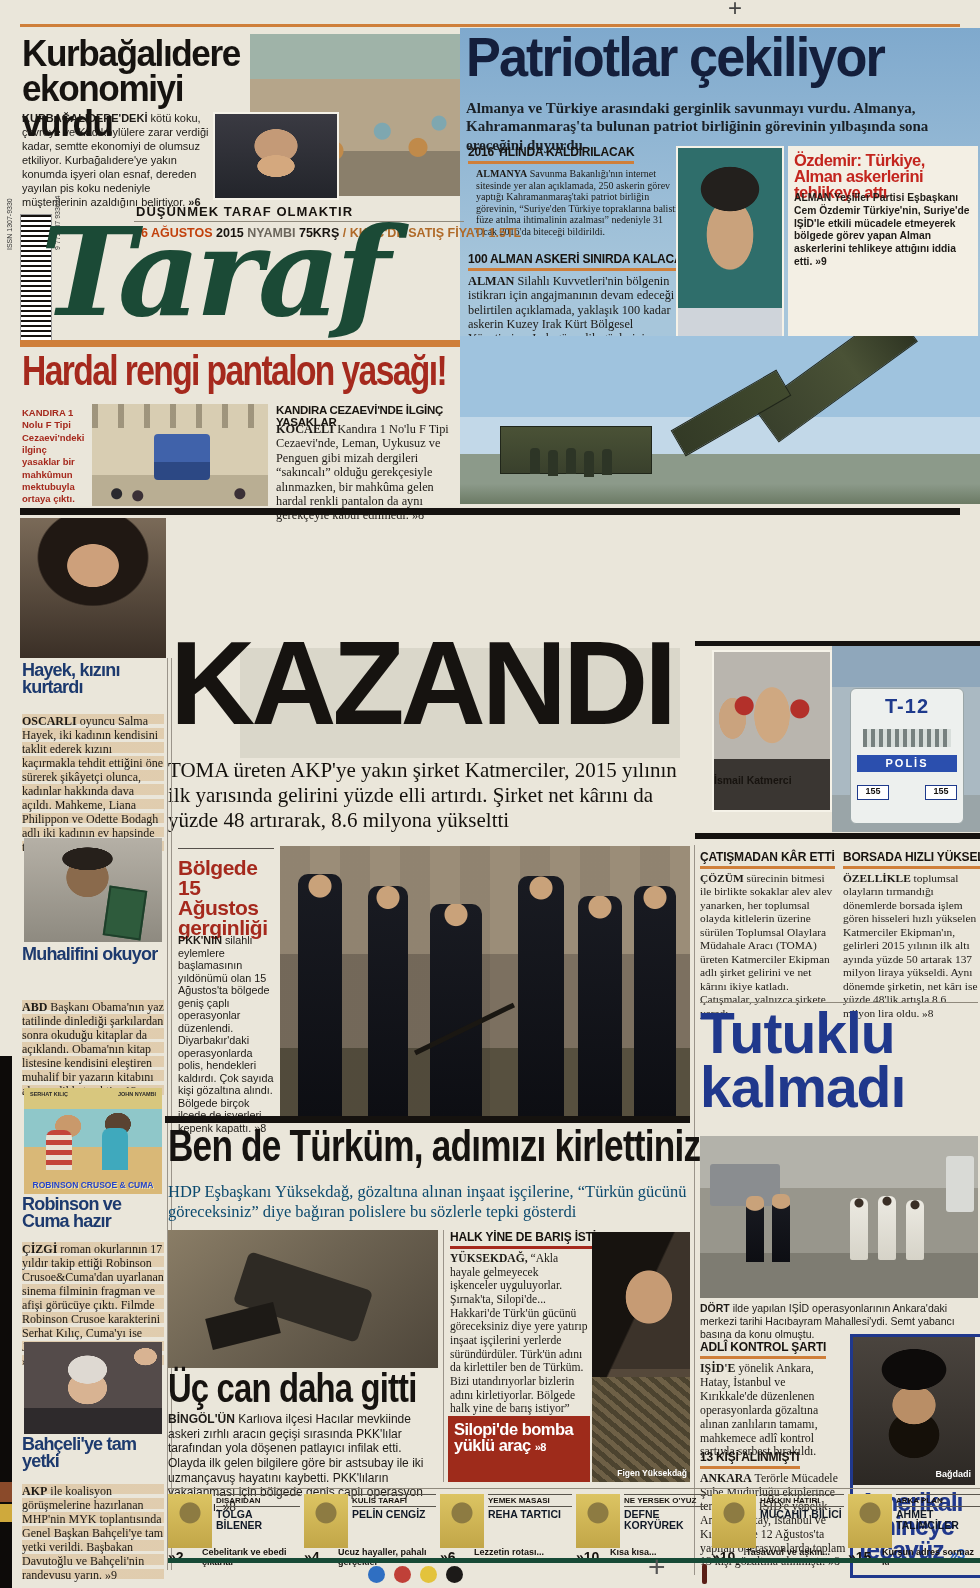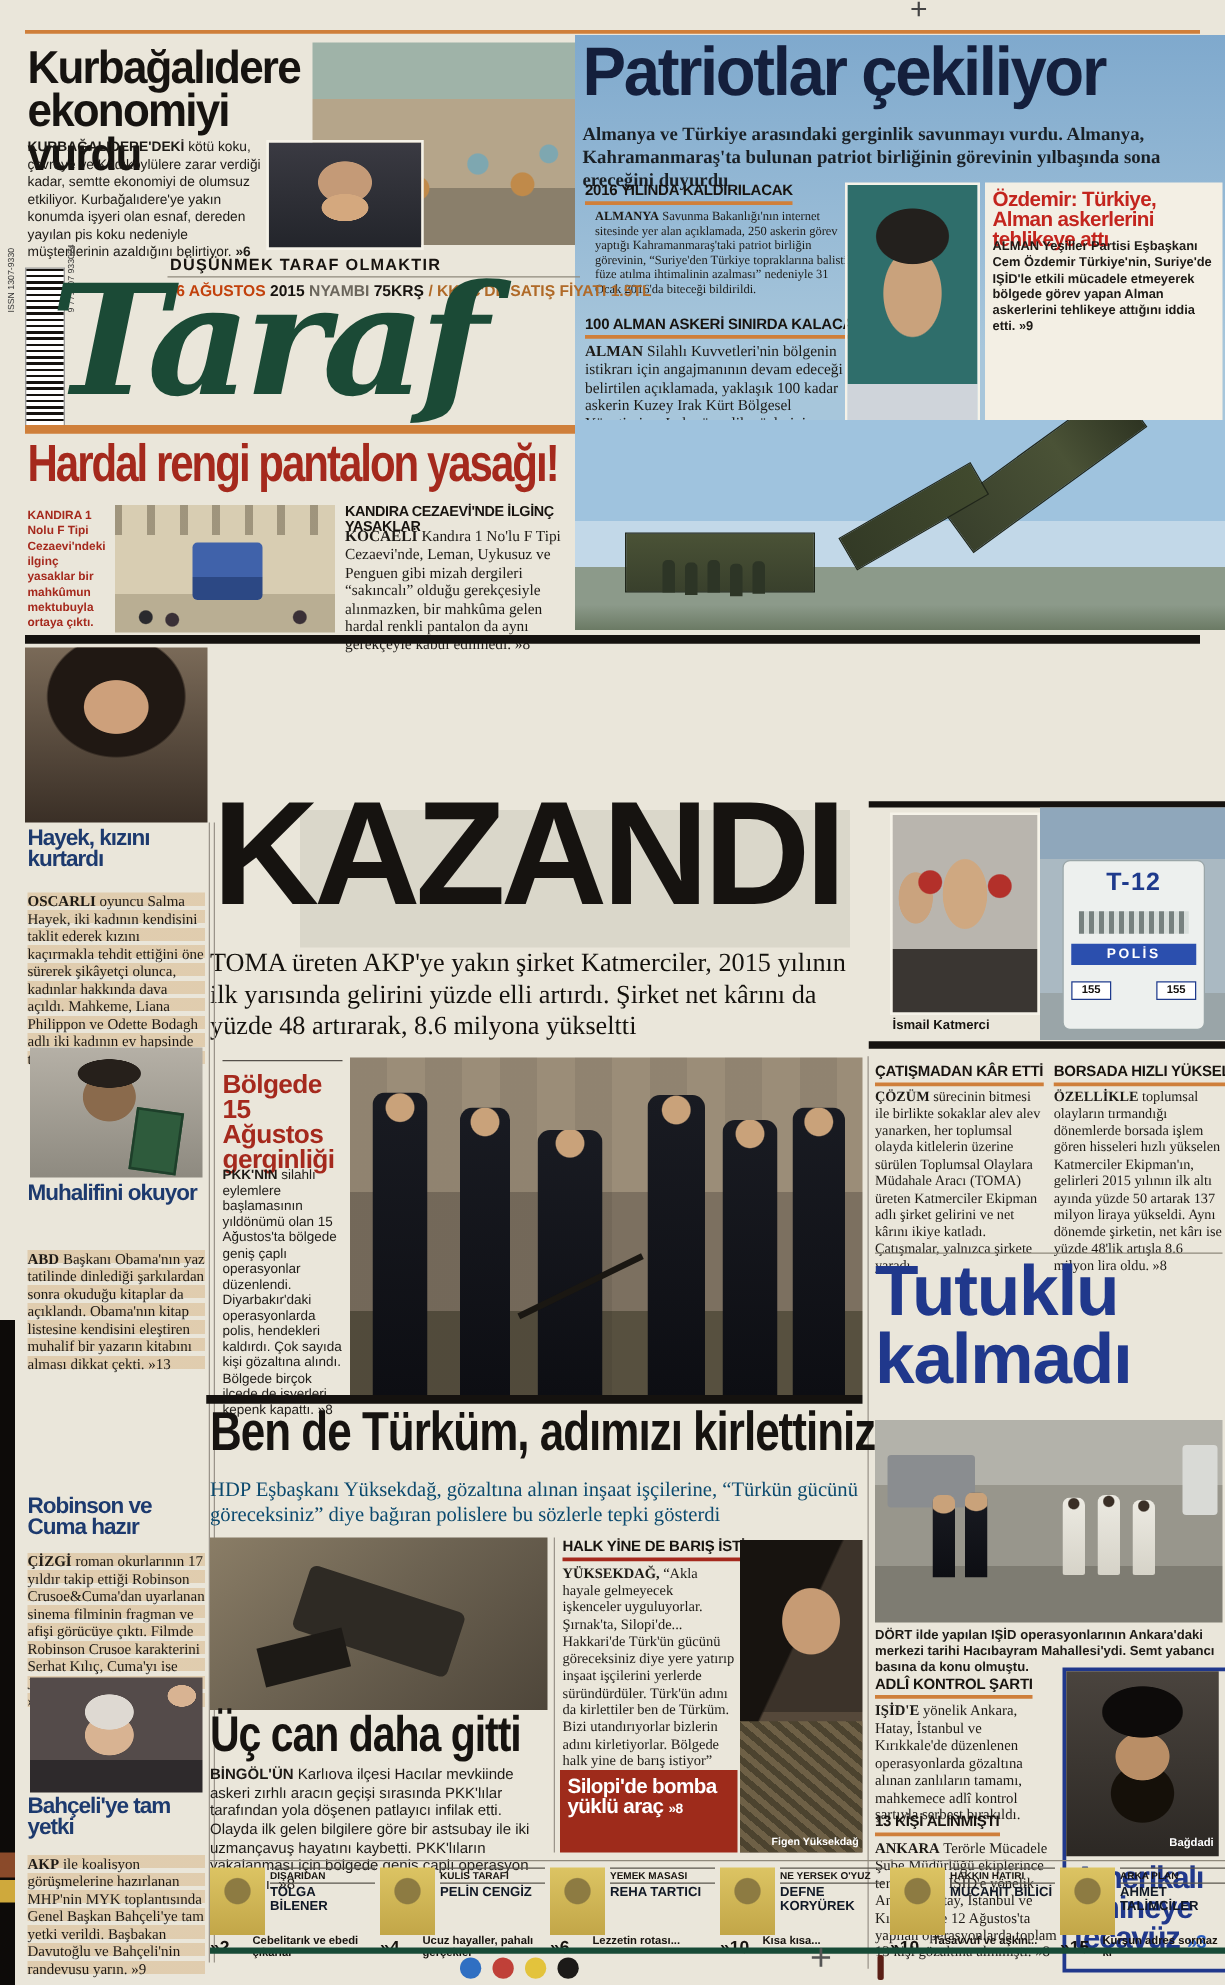--- a/index.html
+++ b/index.html
@@ -118,21 +118,21 @@
   <div class="abs" style="left:240px;top:648px;width:440px;height:110px;background:rgba(110,104,92,.12);"></div>
   <div class="mega" style="left:170px;top:630px;font-size:118px;">KAZANDI</div>
 
   <div class="bar" style="left:695px;top:641px;width:285px;height:5px;"></div>
   <div class="photo" style="left:712px;top:650px;width:116px;height:158px;border:2px solid #f5f2e8;background:
        radial-gradient(circle at 26% 34%,#b3302a 0 9px,rgba(0,0,0,0) 10px),
        radial-gradient(circle at 74% 36%,#b3302a 0 9px,rgba(0,0,0,0) 10px),
        radial-gradient(ellipse 26% 30% at 50% 40%,#cfa881 0 58%,rgba(0,0,0,0) 60%),
        radial-gradient(ellipse 20% 22% at 16% 42%,#caa37e 0 58%,rgba(0,0,0,0) 60%),
        linear-gradient(#b9b5ae 0 68%,#3a3632 68%);"></div>
-  <div class="capt" style="left:714px;top:814px;font-size:10.5px;color:#17130f;">İsmail Katmerci</div>
+  <div class="capt" style="left:714px;top:774px;font-size:10.5px;color:#17130f;">İsmail Katmerci</div>
   <div class="photo" style="left:832px;top:646px;width:148px;height:186px;background:linear-gradient(#8fa7bb 0 22%,#aab9c2 22% 80%,#9aa5a8 80%);">
     <div style="position:absolute;left:18px;top:42px;width:112px;height:134px;background:#edf0ee;border:1px solid #9aa6a8;border-radius:6px;">
       <div style="position:absolute;left:0;top:6px;width:100%;text-align:center;font-weight:bold;font-size:20px;color:#1e3a8c;letter-spacing:1px;">T-12</div>
       <div style="position:absolute;left:12px;top:40px;width:88px;height:18px;background:repeating-linear-gradient(90deg,#77817f 0 4px,#d8dedb 4px 8px);"></div>
       <div style="position:absolute;left:6px;top:66px;width:100px;height:17px;background:#2b4fae;color:#fff;font-weight:bold;font-size:11px;text-align:center;letter-spacing:2px;line-height:17px;">POLİS</div>
       <div style="position:absolute;left:6px;top:96px;width:30px;height:13px;background:#fff;border:1px solid #1e3a8c;font-size:9px;font-weight:bold;text-align:center;color:#14110e;">155</div>
       <div style="position:absolute;right:6px;top:96px;width:30px;height:13px;background:#fff;border:1px solid #1e3a8c;font-size:9px;font-weight:bold;text-align:center;color:#14110e;">155</div>
     </div>
   </div>
   <div class="bar" style="left:695px;top:833px;width:285px;height:6px;"></div>
@@ -147,20 +147,30 @@
 
   <div class="photo" style="left:24px;top:838px;width:138px;height:104px;background:
        radial-gradient(ellipse 30% 18% at 46% 20%,#26201b 0 60%,rgba(0,0,0,0) 62%),
        radial-gradient(ellipse 26% 32% at 46% 38%,#8a6a4c 0 58%,rgba(0,0,0,0) 60%),
        linear-gradient(#b5b0a6,#8e8a80);">
     <div style="position:absolute;right:18px;bottom:4px;width:34px;height:46px;background:#2e5b3c;border:2px solid #1e3f2a;transform:rotate(8deg);"></div>
   </div>
   <div class="navyh" style="left:22px;top:946px;width:142px;">Muhalifini okuyor</div>
   <div class="abs serif body12 stripes" style="left:22px;top:1000px;width:142px;"><b>ABD</b> <span>Başkanı Obama'nın yaz tatilinde dinlediği şarkılardan sonra okuduğu kitaplar da açıklandı. Obama'nın kitap listesine kendisini eleştiren muhalif bir yazarın kitabını alması dikkat çekti. »13</span></div>
 
+  <div class="photo" style="left:24px;top:1088px;width:138px;height:106px;background:
+       radial-gradient(ellipse 16% 18% at 32% 36%,#c9996b 0 58%,rgba(0,0,0,0) 60%),
+       radial-gradient(ellipse 16% 18% at 68% 34%,#5a4331 0 58%,rgba(0,0,0,0) 60%),
+       linear-gradient(#d8c77e 0 20%,#8fc7c9 20% 56%,#d9b877 56%);">
+    <div style="position:absolute;left:6px;top:3px;font-size:5.5px;font-weight:bold;color:#2a2a2a;">SERHAT KILIÇ</div>
+    <div style="position:absolute;right:6px;top:3px;font-size:5.5px;font-weight:bold;color:#2a2a2a;">JOHN NYAMBI</div>
+    <div style="position:absolute;left:22px;top:42px;width:26px;height:40px;background:repeating-linear-gradient(180deg,#c4453a 0 5px,#e8e2d4 5px 10px);border-radius:8px 8px 0 0;"></div>
+    <div style="position:absolute;left:78px;top:40px;width:26px;height:42px;background:#3fa9bd;border-radius:8px 8px 0 0;"></div>
+    <div style="position:absolute;left:0;bottom:4px;width:100%;text-align:center;font-size:8.5px;font-weight:bold;color:#2643c9;text-shadow:1px 1px 0 #f0e6b0;">ROBINSON CRUSOE &amp; CUMA</div>
+  </div>
   <div class="navyh" style="left:22px;top:1196px;width:142px;">Robinson ve Cuma hazır</div>
   <div class="abs serif body12 stripes" style="left:22px;top:1242px;width:142px;"><b>ÇİZGİ</b> <span>roman okurlarının 17 yıldır takip ettiği Robinson Crusoe&amp;Cuma'dan uyarlanan sinema filminin fragman ve afişi görücüye çıktı. Filmde Robinson Crusoe karakterini Serhat Kılıç, Cuma'yı ise John Nyambi canlandırıyor. »12</span></div>
 
   <div class="photo" style="left:24px;top:1342px;width:138px;height:92px;background:
        radial-gradient(ellipse 24% 26% at 46% 30%,#ded9d2 0 58%,rgba(0,0,0,0) 60%),
        radial-gradient(ellipse 24% 30% at 46% 50%,#d8b392 0 58%,rgba(0,0,0,0) 60%),
        radial-gradient(ellipse 14% 16% at 88% 16%,#d8b392 0 58%,rgba(0,0,0,0) 60%),
        linear-gradient(#544b4a 0 72%,#2e2a2c 72%);"></div>
   <div class="navyh" style="left:22px;top:1436px;width:142px;">Bahçeli'ye tam yetki</div>
   <div class="abs serif body12 stripes" style="left:22px;top:1484px;width:142px;"><b>AKP</b> <span>ile koalisyon görüşmelerine hazırlanan MHP'nin MYK toplantısında Genel Başkan Bahçeli'ye tam yetki verildi. Başbakan Davutoğlu ve Bahçeli'nin randevusu yarın. »9</span></div>
@@ -193,21 +203,21 @@
 
   <div class="photo" style="left:700px;top:1136px;width:278px;height:162px;background:linear-gradient(#b3b2aa 0 32%,#98968c 32% 72%,#7e7c72 72%);">
     <div style="position:absolute;left:10px;top:28px;width:70px;height:42px;background:#8a8d90;border-radius:3px;"></div>
     <div style="position:absolute;left:246px;top:20px;width:28px;height:56px;background:#d9dad6;border-radius:3px;"></div>
     <div class="fig" style="left:46px;top:60px;width:18px;height:66px;border-radius:6px 6px 0 0;"></div>
     <div class="fig" style="left:72px;top:58px;width:18px;height:68px;border-radius:6px 6px 0 0;"></div>
     <div class="robe" style="left:150px;top:62px;width:18px;height:62px;"></div>
     <div class="robe" style="left:178px;top:60px;width:18px;height:64px;"></div>
     <div class="robe" style="left:206px;top:64px;width:18px;height:60px;"></div>
   </div>
-  <div class="abs" style="left:700px;top:1302px;width:278px;font-size:10.5px;font-weight:bold;line-height:1.25;"><b>DÖRT</b> <span style="font-weight:bold">ilde yapılan IŞİD operasyonlarının Ankara'daki merkezi tarihi Hacıbayram Mahallesi'ydi. Semt yabancı basına da konu olmuştu.</span></div>
+  <div class="abs" style="left:700px;top:1302px;width:278px;font-size:10.5px;font-weight:bold;line-height:1.25;"><b>DÖRT</b> <span style="font-weight:normal">ilde yapılan IŞİD operasyonlarının Ankara'daki merkezi tarihi Hacıbayram Mahallesi'ydi. Semt yabancı basına da konu olmuştu.</span></div>
 
   <div class="kicker" style="left:700px;top:1340px;">ADLÎ KONTROL ŞARTI</div>
   <div class="abs serif" style="left:700px;top:1362px;width:146px;font-size:11.8px;line-height:1.18;"><b>IŞİD'E</b> <span>yönelik Ankara, Hatay, İstanbul ve Kırıkkale'de düzenlenen operasyonlarda gözaltına alınan zanlıların tamamı, mahkemece adlî kontrol şartıyla serbest bırakıldı.</span></div>
   <div class="kicker" style="left:700px;top:1450px;">13 KİŞİ ALINMIŞTI</div>
   <div class="abs serif" style="left:700px;top:1472px;width:146px;font-size:11.8px;line-height:1.18;"><b>ANKARA</b> <span>Terörle Mücadele Şube Müdürlüğü ekiplerince terör örgütü IŞİD'e yönelik Ankara, Hatay, İstanbul ve Kırıkkale'de 12 Ağustos'ta yapılan operasyonlarda toplam 13 kişi gözaltına alınmıştı. »8</span></div>
 
   <div class="abs" style="left:850px;top:1334px;width:128px;height:238px;border:3px solid #20388c;background:#eae6da;">
     <div class="photo" style="left:0;top:0;width:122px;height:148px;background:
          radial-gradient(ellipse 42% 22% at 50% 22%,#0d0b0a 0 62%,rgba(0,0,0,0) 64%),
          radial-gradient(ellipse 30% 22% at 50% 46%,#b98e66 0 58%,rgba(0,0,0,0) 60%),

